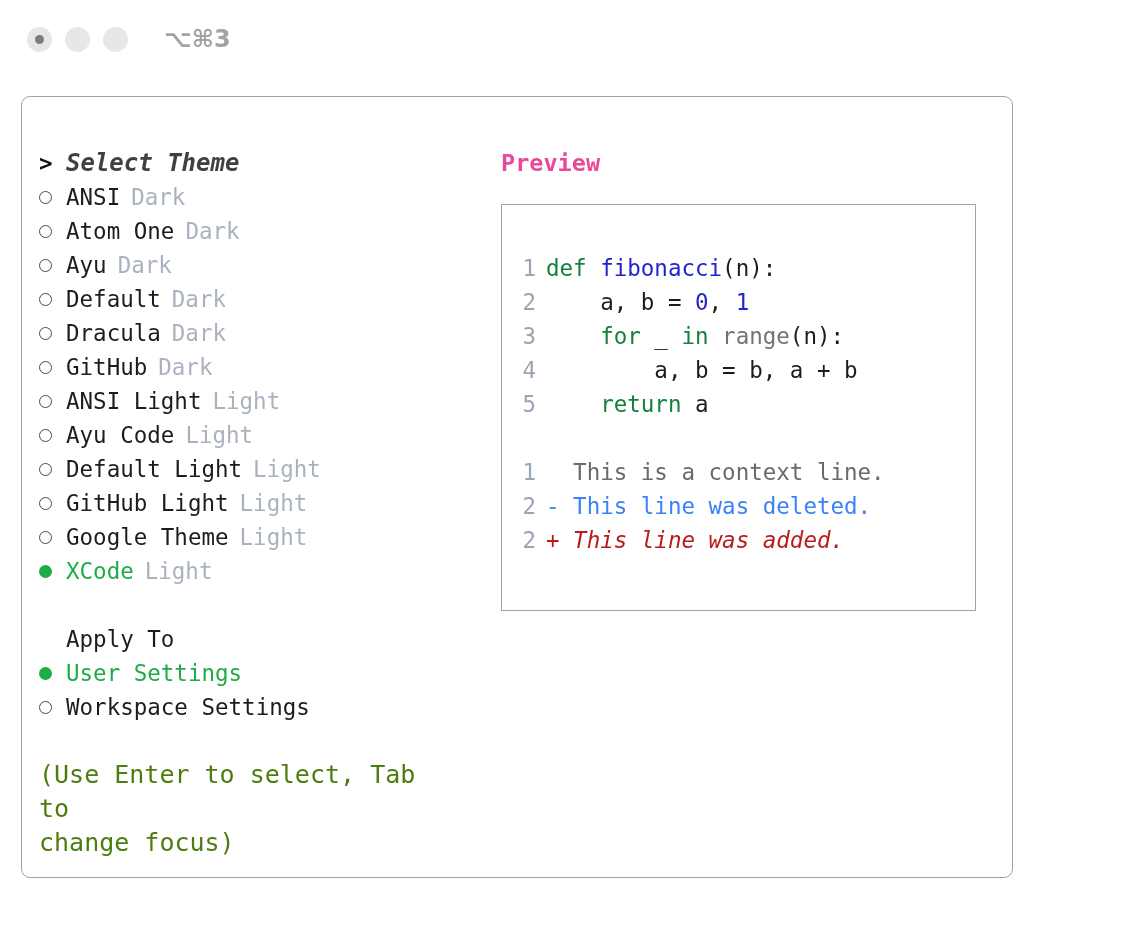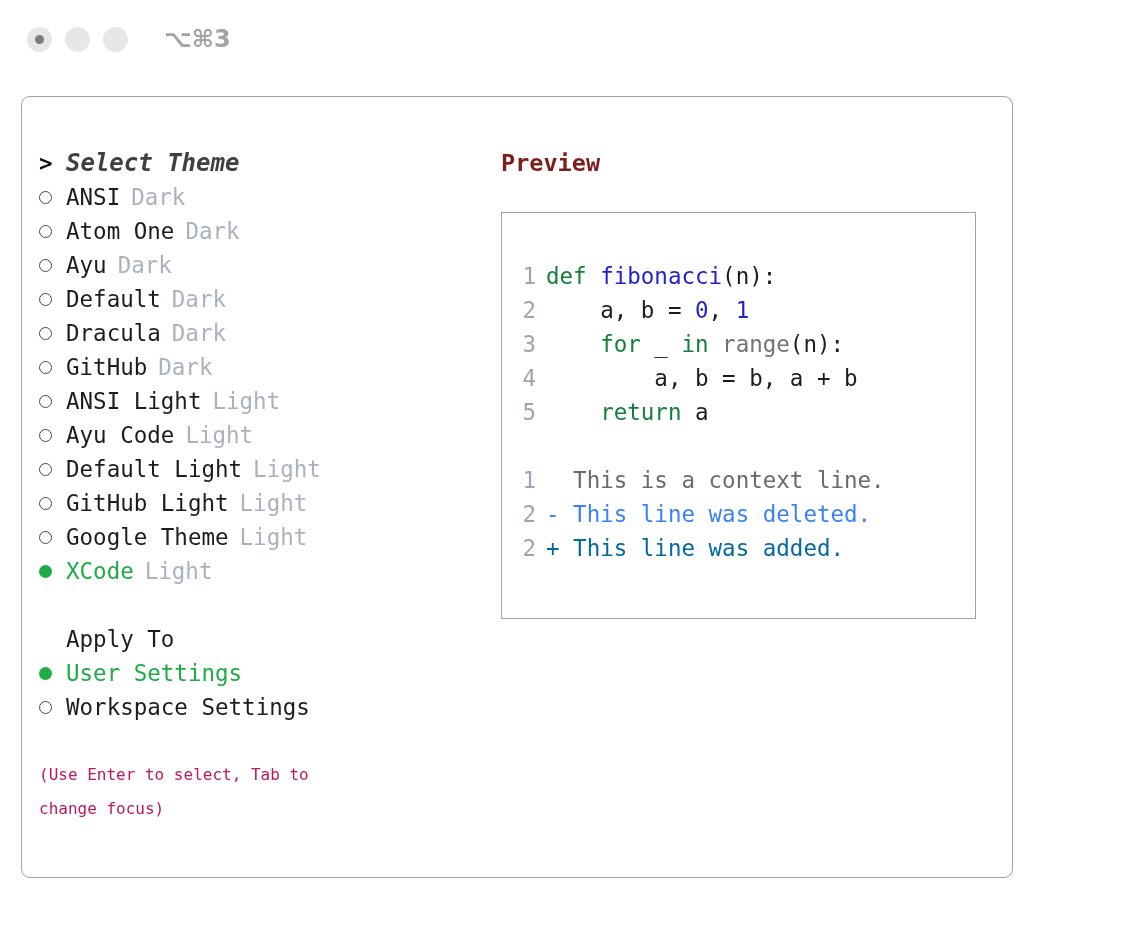--- a/index.html
+++ b/index.html
@@ -134,40 +134,40 @@
     color: #1c1c1c;
   }
 
   .badge {
     color: #aab2bf;
     margin-left: 11px;
   }
   .spacer-md { height: 34px; }
 
   .hint {
-    color: #be185d;
-    font-size: 16px;
+    color: #4d7c0f;
+    font-size: 25px;
     line-height: 34px;
     width: 420px;
     margin-left: 0px;
   }
 
   
   .right-col {
     position: absolute;
     left: 479px;
     top: 49px;
     width: 490px;
   }
   .preview-title {
     font-size: 23.5px;
     font-weight: 700;
-    color: #7f1d1d;
+    color: #ec4899;
     line-height: 34px;
-    margin-bottom: 32px;
+    margin-bottom: 24px;
   }
   .code-box {
     width: 475px;
     height: 407px;
     border: 1.6px solid #9aa5b4;
     box-sizing: border-box;
     background: #ffffff;
     padding: 46px 0 0 0;
   }
   .code-line {
@@ -188,21 +188,21 @@
   }
 
   .tok-kw   { color: #15803d; }
   .tok-fn   { color: #2222cc; }
   .tok-num  { color: #2222cc; }
   .tok-call { color: #737373; }
   .tok-plain{ color: #1c1c1c; }
 
   .diff-ctx { color: #6a6a6a; text-align: right; }
   .diff-del { color: #3b82f6; }
-  .diff-add { color: #0369a1; }
+  .diff-add { color: #b91c1c; font-style: italic; }
 
   .gap-line { height: 34px; }
 </style>
 </head>
 <body>
 
 <div class="titlebar">
   <div class="dots">
     <div class="dot">
         <span class="inner"></span>

